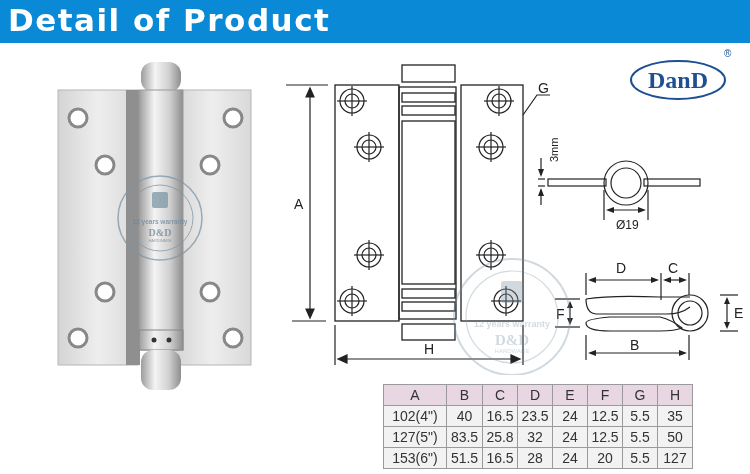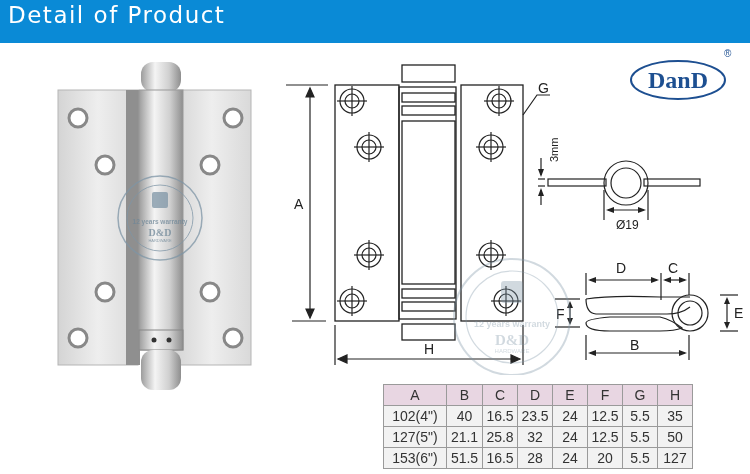--- a/index.html
+++ b/index.html
@@ -1,18 +1,18 @@
 <!DOCTYPE html>
 <html><head>
 <meta charset="utf-8">
 <style>
   html, body { margin: 0; padding: 0; }
   body { width: 750px; height: 474px; background: #ffffff; position: relative; overflow: hidden; font-family: "Liberation Sans", sans-serif; }
   .banner { position: absolute; left: 0; top: 0; width: 750px; height: 43px; background: #0a8ad6; }
-  .banner-title { position: absolute; left: 8px; top: 2px; color: #ffffff; font-weight: normal; font-size: 23px; letter-spacing: 1.5px; font-family: "DejaVu Sans", sans-serif; }
+  .banner-title { position: absolute; left: 8px; top: 2px; color: #ffffff; font-weight: bold; font-size: 31px; letter-spacing: 1.5px; font-family: "DejaVu Sans", sans-serif; }
   .logo { position: absolute; left: 628px; top: 58px; width: 100px; height: 44px; }
   .logo-reg { position: absolute; left: 724px; top: 48px; font-size: 10px; color: #1d4f91; }
   .photo { position: absolute; left: 48px; top: 60px; width: 215px; height: 340px; }
   .drawing { position: absolute; left: 280px; top: 55px; width: 470px; height: 320px; }
   table.spec { position: absolute; left: 383px; top: 384px; border-collapse: collapse; font-size: 14px; color: #333; }
   table.spec th, table.spec td { border: 1px solid #9a9a9a; text-align: center; padding: 0 2px; height: 20px; font-weight: normal; }
   table.spec th { background: #e8d6e2; }
   table.spec td { background: #f2f2f2; }
   table.spec .cA { width: 58px; }
   table.spec .cB { width: 31px; }
@@ -255,21 +255,21 @@
       <td>40</td>
       <td>16.5</td>
       <td>23.5</td>
       <td>24</td>
       <td>12.5</td>
       <td>5.5</td>
       <td>35</td>
     </tr>
     <tr>
       <td>127(5")</td>
-      <td>21.1</td>
+      <td>83.5</td>
       <td>25.8</td>
       <td>32</td>
       <td>24</td>
       <td>12.5</td>
       <td>5.5</td>
       <td>50</td>
     </tr>
     <tr>
       <td>153(6")</td>
       <td>51.5</td>

